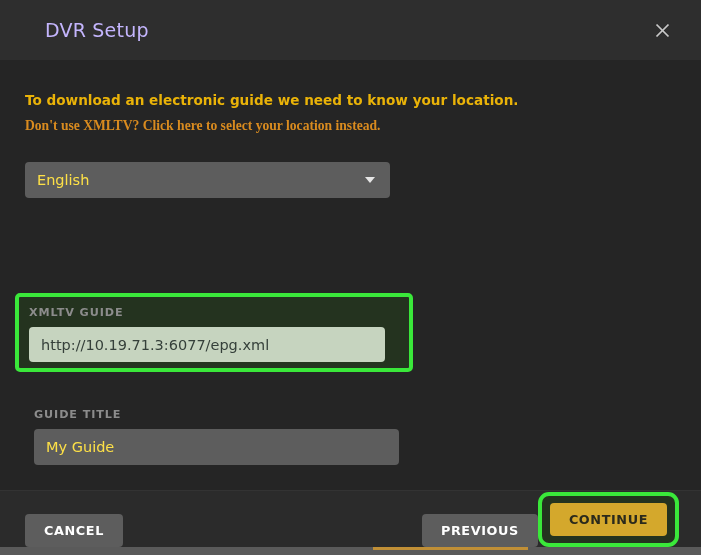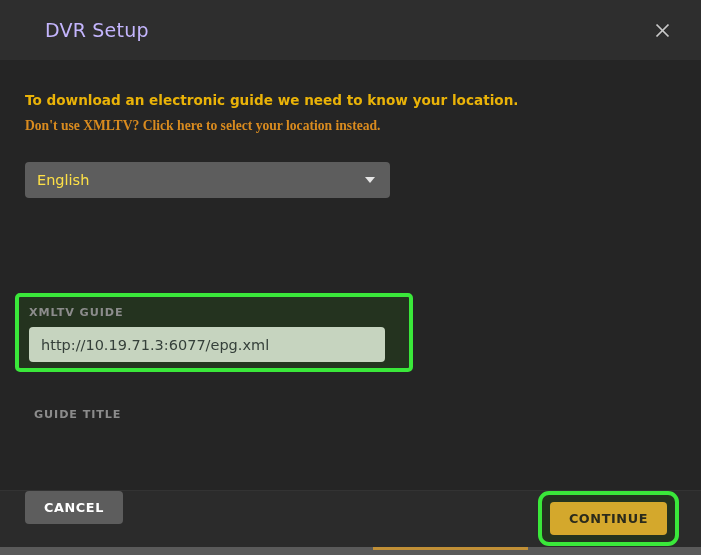--- a/index.html
+++ b/index.html
@@ -160,21 +160,21 @@
     top: 322px;
   }
 
   
   .footer {
     height: 57px;
     min-height: 57px;
     background: #2b2b2b;
     border-top: 1px solid #333333;
     display: flex;
-    align-items: flex-start;
+    align-items: flex-end;
     padding: 0 22px 0 25px;
     box-sizing: border-box;
     position: relative;
   }
   .btn {
     border: none;
     border-radius: 4px;
     font-family: "DejaVu Sans", "Liberation Sans", sans-serif;
     font-size: 12.8px;
     font-weight: 700;
@@ -244,27 +244,29 @@
       </div>
     </div>
 
     <div class="field-highlight">
       <label class="field-label">XMLTV GUIDE</label>
       <input class="xmltv-input" type="text" spellcheck="false" value="http://10.19.71.3:6077/epg.xml" style="">
     </div>
 
     <div class="field guide-title-field">
       <label class="field-label">GUIDE TITLE</label>
+      <input class="control" type="text" spellcheck="false" value="My Guide" style="">
     </div>
 
   </div>
 
   <div class="footer">
     <button class="btn">CANCEL</button>
     <div class="spacer"></div>
+    <button class="btn">PREVIOUS</button>
     <div class="continue-wrap">
       <button class="btn btn-continue">CONTINUE</button>
     </div>
   </div>
 
 </div>
 
 <div class="bottom-strip">
   <div class="bottom-progress"></div>
 </div>

